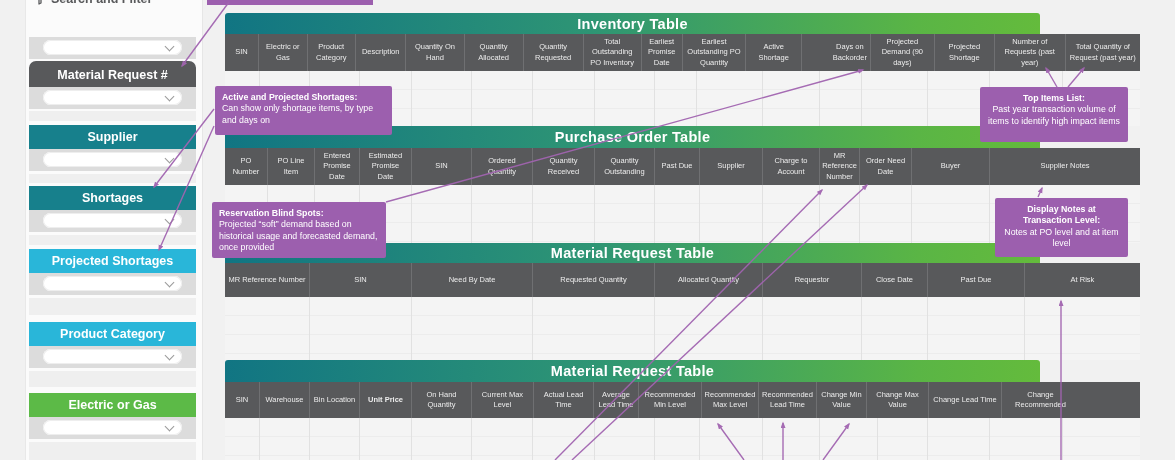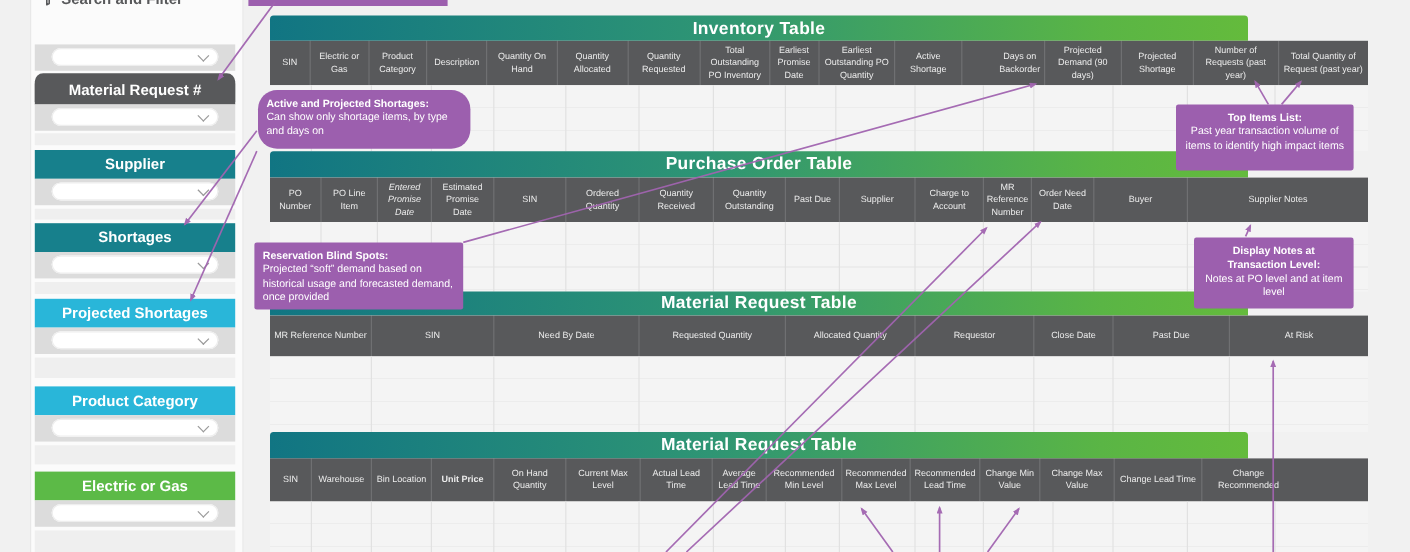--- a/index.html
+++ b/index.html
@@ -161,21 +161,21 @@
             <div class="body-cell" style="width: 77px;"></div>
           </div>
         </div>
         <div class="table-section" style="top: 126px; height: 117px;">
           <div class="title-wrap" style="height: 22px;">
             <div class="table-title">Purchase Order Table</div>
           </div>
           <div class="head-row" style="top: 22px; height: 37px;">
             <div class="head-cell" style="width: 43px;">PO Number</div>
             <div class="head-cell" style="width: 47px;">PO Line Item</div>
-            <div class="head-cell" style="width: 45px; font-style: italic;">Entered Promise Date</div>
+            <div class="head-cell" style="width: 45px;">Entered Promise Date</div>
             <div class="head-cell" style="width: 52px;">Estimated Promise Date</div>
             <div class="head-cell" style="width: 60px;">SIN</div>
             <div class="head-cell" style="width: 61px;">Ordered Quantity</div>
             <div class="head-cell" style="width: 62px;">Quantity Received</div>
             <div class="head-cell" style="width: 60px;">Quantity Outstanding</div>
             <div class="head-cell" style="width: 45px;">Past Due</div>
             <div class="head-cell" style="width: 63px;">Supplier</div>
             <div class="head-cell" style="width: 57px;">Charge to Account</div>
             <div class="head-cell" style="width: 40px;">MR Reference Number</div>
             <div class="head-cell" style="width: 52px;">Order Need Date</div>
@@ -265,21 +265,21 @@
             <div class="body-cell" style="width: 62px;"></div>
             <div class="body-cell" style="width: 73px;"></div>
             <div class="body-cell" style="width: 77px;"></div>
           </div>
         </div>
       </div>
   </main>
 
   <div class="cut-top"></div>
   <div id="callouts-container">
-      <div class="callout" style="left: 215px; top: 75px; width: 177px; height: 49px; border-radius: 16px;">
+      <div class="callout" style="left: 215px; top: 86px; width: 177px; height: 49px;">
         <div class="co-title">Active and Projected Shortages:</div>
         <div class="co-body">Can show only shortage items, by type and days on</div>
       </div>
       <div class="callout" style="left: 212px; top: 202px; width: 174px; height: 56px;">
         <div class="co-title">Reservation Blind Spots:</div>
         <div class="co-body">Projected “soft” demand based on historical usage and forecasted demand, once provided</div>
       </div>
       <div class="callout center" style="left: 980px; top: 87px; width: 148px; height: 55px;">
         <div class="co-title">Top Items List:</div>
         <div class="co-body">Past year transaction volume of items to identify high impact items</div>

